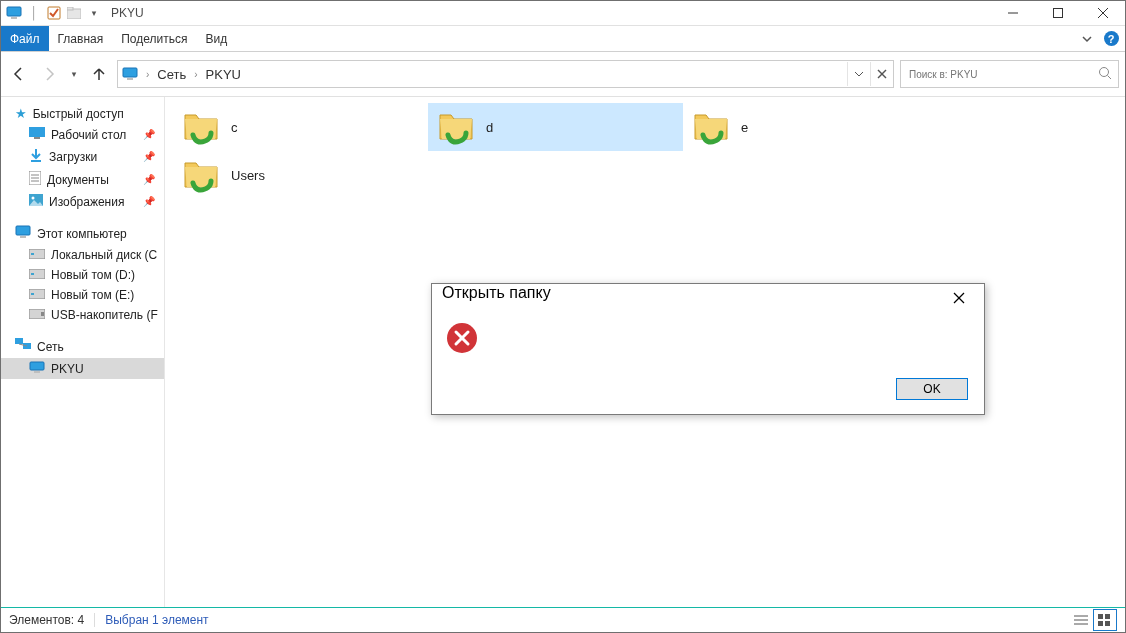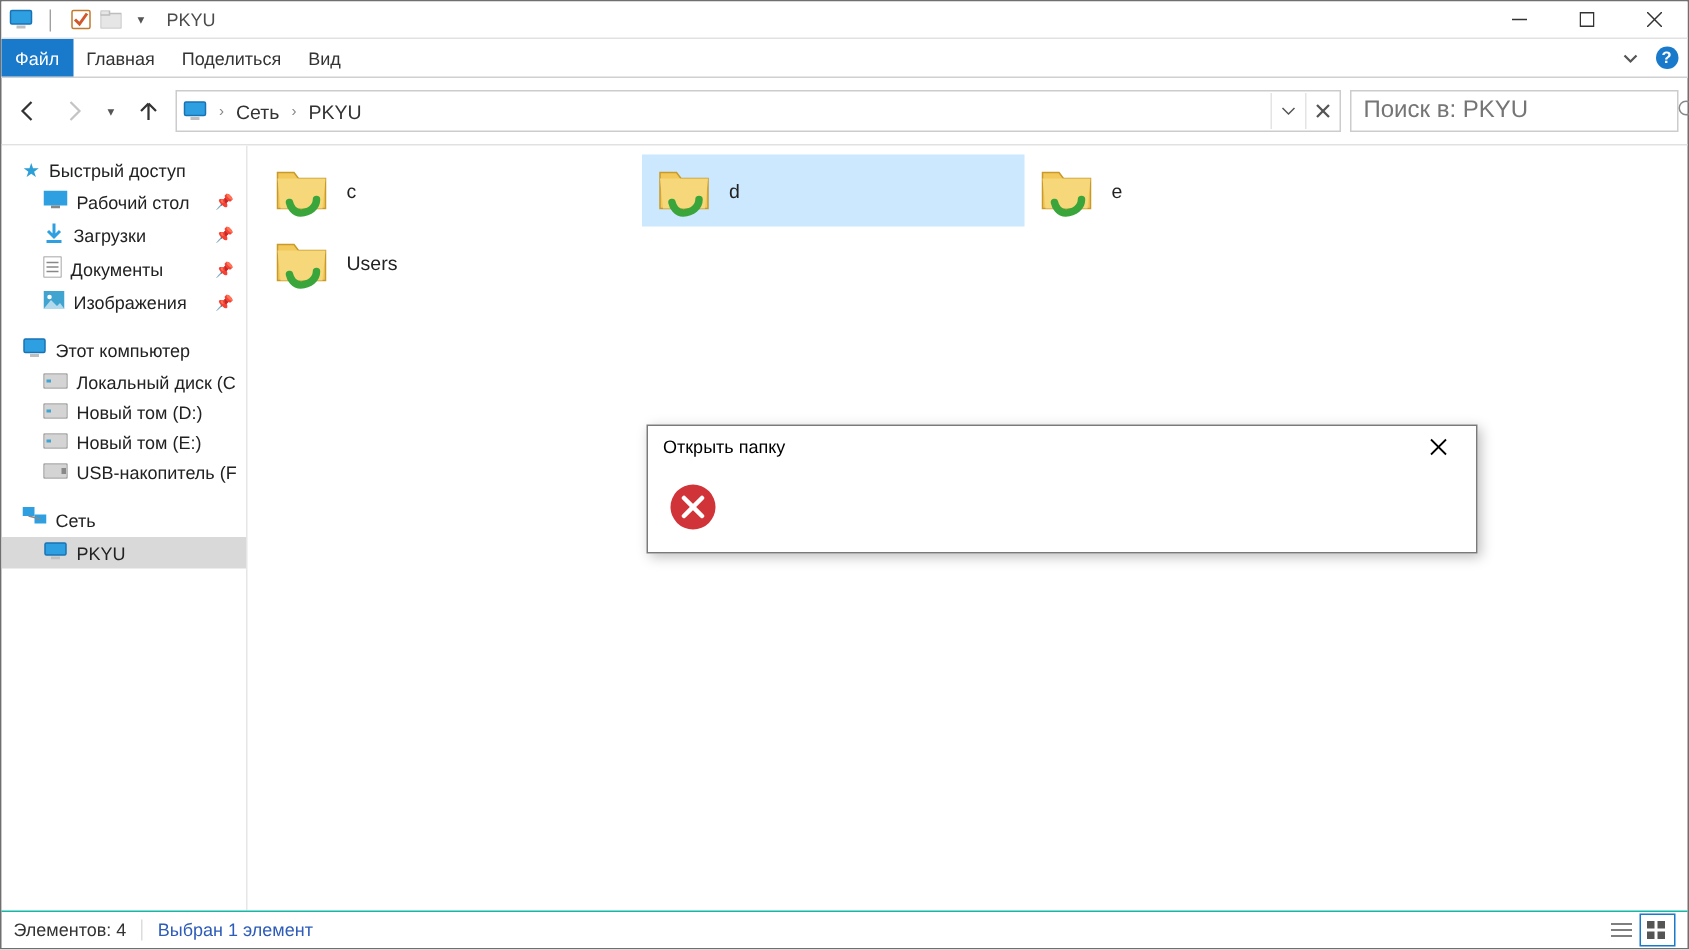--- a/index.html
+++ b/index.html
@@ -69,21 +69,21 @@
   .addressbox {
     flex:1; height:26px; border:1px solid #cccccc; display:flex; align-items:center; background:#fff;
   }
   .addressbox .pcicon { width:18px; height:14px; margin:0 4px; }
   .addressbox .crumb { padding: 0 6px; color:#333; font-size:13px; }
   .addressbox .sep { color:#888; font-size:10px; padding:0 2px;}
   .addressbox .right-btn { width:22px; height:24px; display:flex; align-items:center; justify-content:center; border-left:1px solid #e4e4e4; color:#555; }
   .searchbox {
     width:205px; height:26px; border:1px solid #cccccc; display:flex; align-items:center; padding:0 6px; color:#777;
   }
-  .searchbox input { border:none; outline:none; flex:1; font-size:16px; color:#333; background:transparent; }
+  .searchbox input { border:none; outline:none; flex:1; font-size:10px; color:#333; background:transparent; }
   
   .body {
     flex:1; display:flex; overflow:hidden;
   }
   .sidebar {
     width:163px; border-right:1px solid #e6e6e6; padding:6px 0; overflow:hidden;
     background:#fff;
   }
   .sidebar .group-head { display:flex; align-items:center; gap:6px; padding:3px 6px 3px 14px; font-size:12px; color:#222;}
   .sidebar .item { display:flex; align-items:center; gap:6px; padding:3px 4px 3px 28px; font-size:12px; color:#222; white-space:nowrap; overflow:hidden; text-overflow:clip;}
@@ -106,21 +106,21 @@
   }
   .statusbar .sep { width:1px; height:14px; background:#dcdcdc; margin:0 10px; }
   .statusbar .spacer { flex:1; }
   .statusbar .viewbtn { width:22px; height:20px; display:flex; align-items:center; justify-content:center; border:1px solid transparent; color:#555; }
   .statusbar .viewbtn.active { border-color:#1979ca; }
   .dialog {
     position:absolute; left:430px; top:282px; width:552px;
     background:#fff; border:1px solid #7a7a7a; box-shadow: 2px 2px 8px rgba(0,0,0,0.25);
     display:flex; flex-direction:column;
   }
-  .dialog .dlg-title { height:28px; display:flex; align-items:center; padding:0 10px; font-size:12px; }
+  .dialog .dlg-title { height:28px; display:flex; align-items:flex-start; padding:0 10px; font-size:16px; }
   .dialog .dlg-title .t { flex:1; }
   .dialog .dlg-title .close { width:30px; height:28px; display:flex; align-items:center; justify-content:center; color:#000; font-size:14px; }
   .dialog .dlg-body { display:flex; padding:10px 16px 14px 14px; gap:12px; }
   .dialog .dlg-body .dlg-icon { width:32px; height:32px; flex-shrink:0; }
   .dialog .dlg-body .dlg-text { font-size:12px; line-height:1.4; color:#222; }
   .dialog .dlg-body .dlg-text p { margin: 0 0 14px 0; }
   .dialog .dlg-buttons { display:flex; justify-content:flex-end; padding:10px 16px 14px; }
   .dialog .dlg-buttons button { width:72px; height:22px; border:1px solid #0078d7; background:#e1e1e1; font-size:12px; }
   .star { color:#2c9fd6; font-size:13px; }
   .drive-icon, .usb-icon { color:#666; }
@@ -426,15 +426,18 @@
     </div>
     <div class="dlg-body">
       <div class="dlg-icon">
         <svg width="32" height="32" viewBox="0 0 32 32">
           <circle cx="16" cy="16" r="15" fill="#d13438"></circle>
           <line x1="10" y1="10" x2="22" y2="22" stroke="#fff" stroke-width="3" stroke-linecap="round"></line>
           <line x1="22" y1="10" x2="10" y2="22" stroke="#fff" stroke-width="3" stroke-linecap="round"></line>
         </svg>
       </div>
     </div>
+    <div class="dlg-buttons">
+      <button>OK</button>
+    </div>
   </div>
 
 </div>
 
 </body></html>

